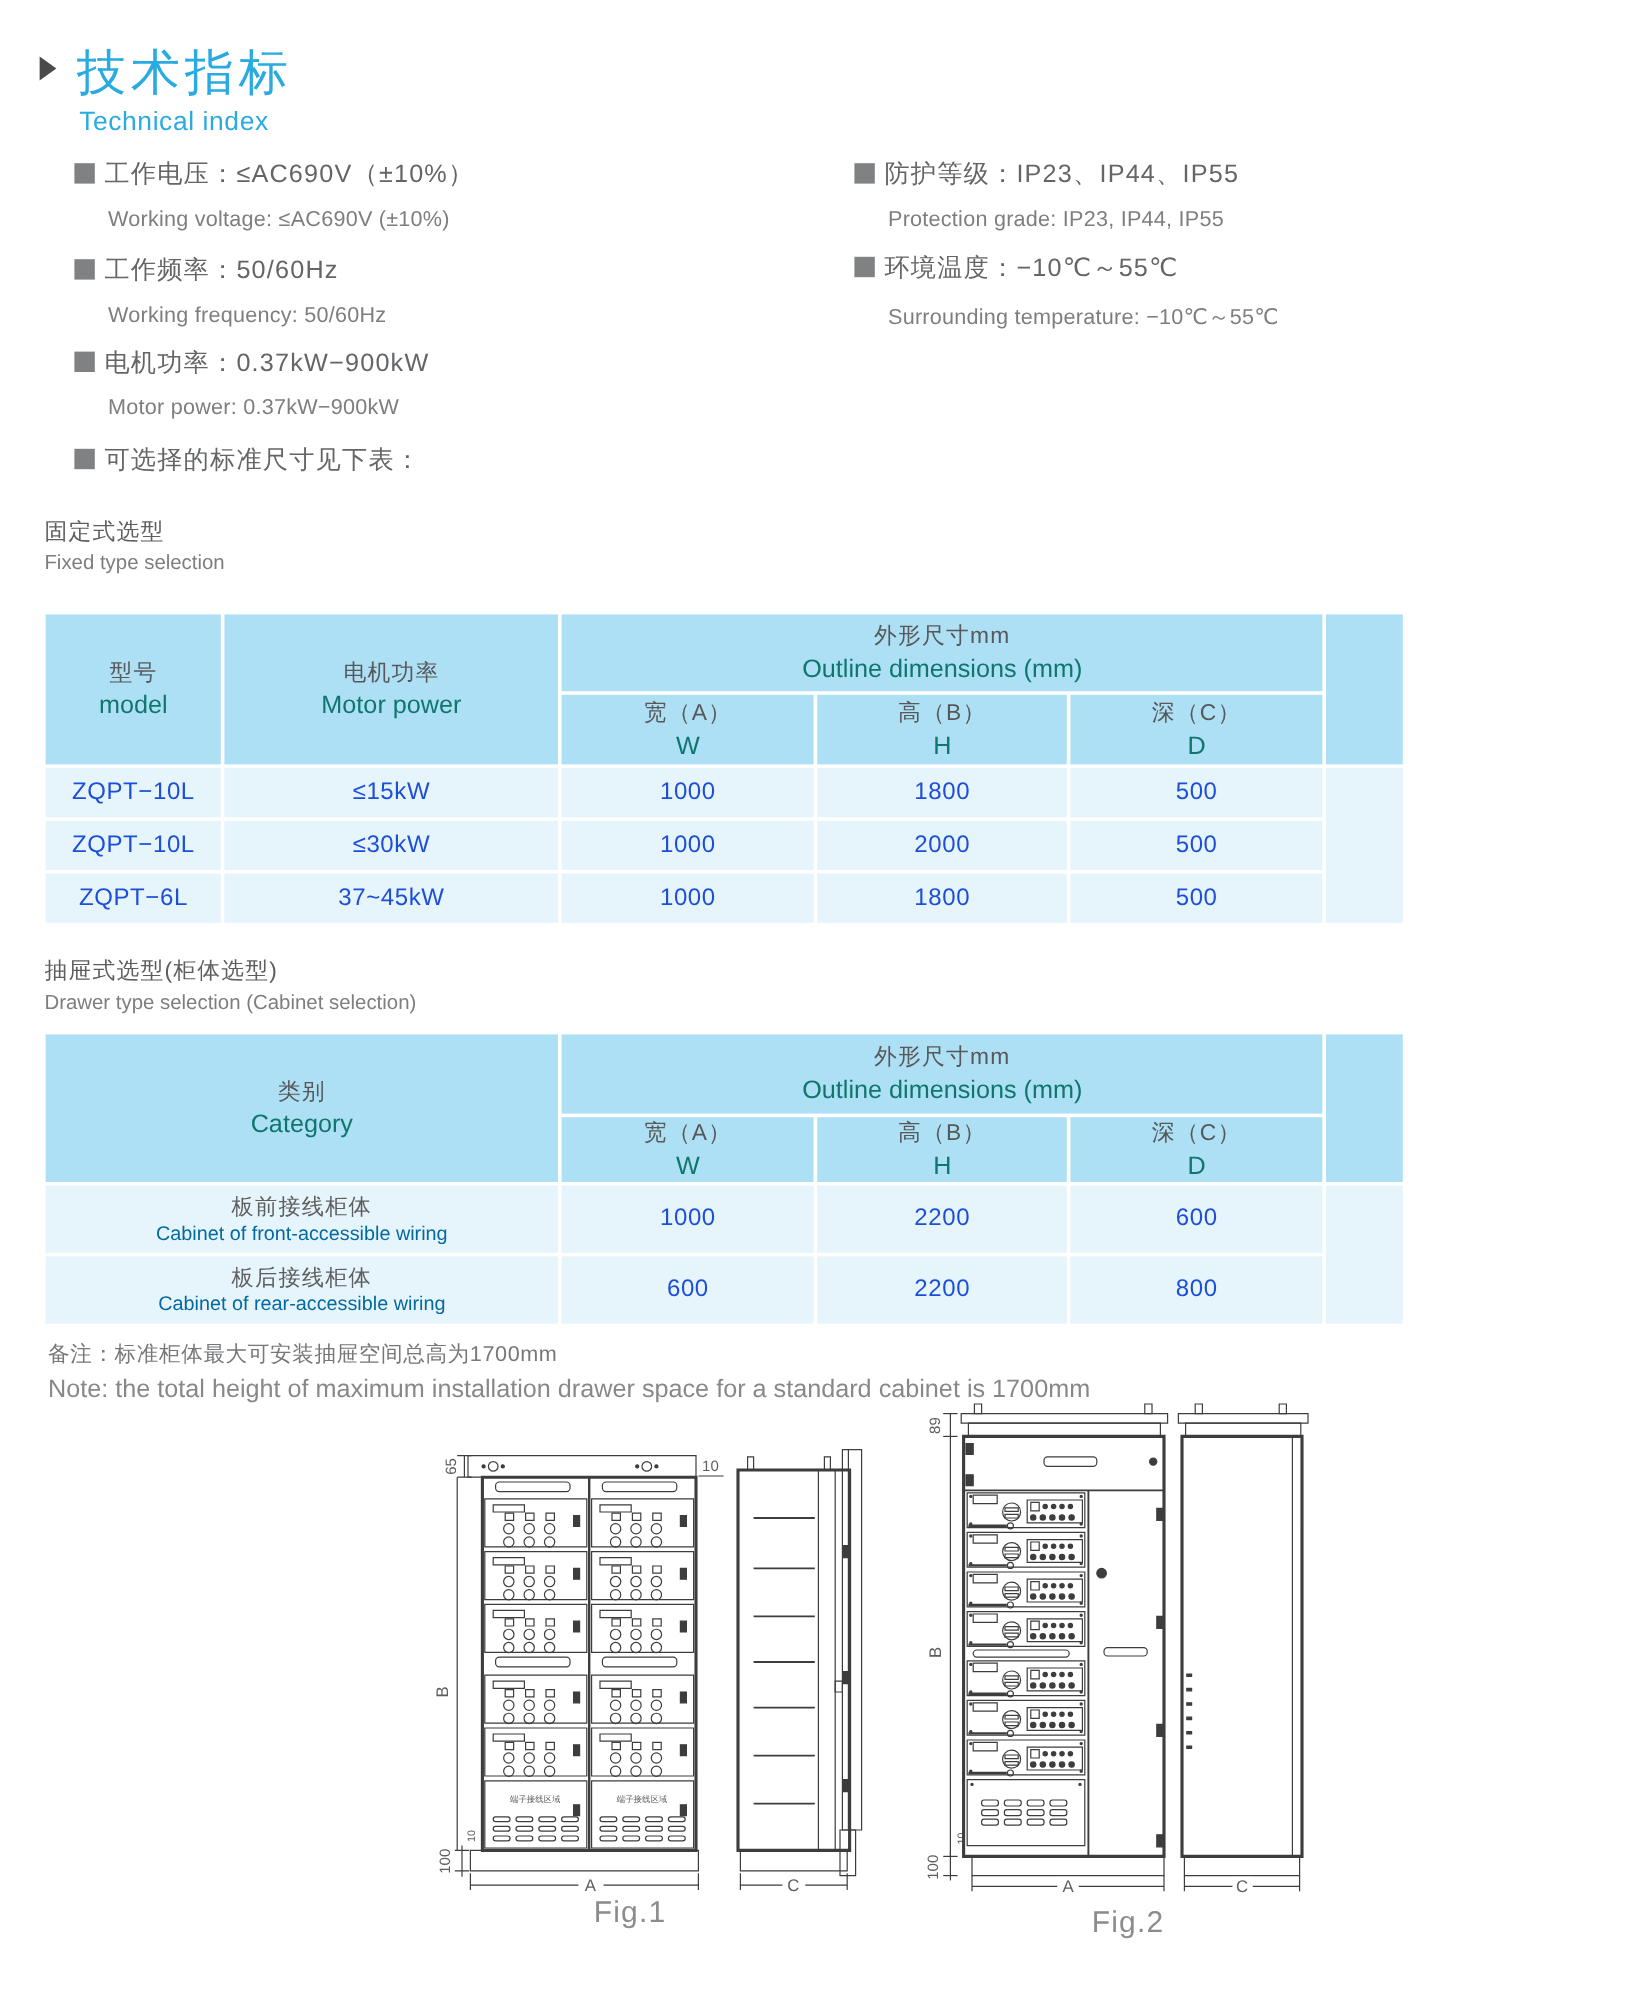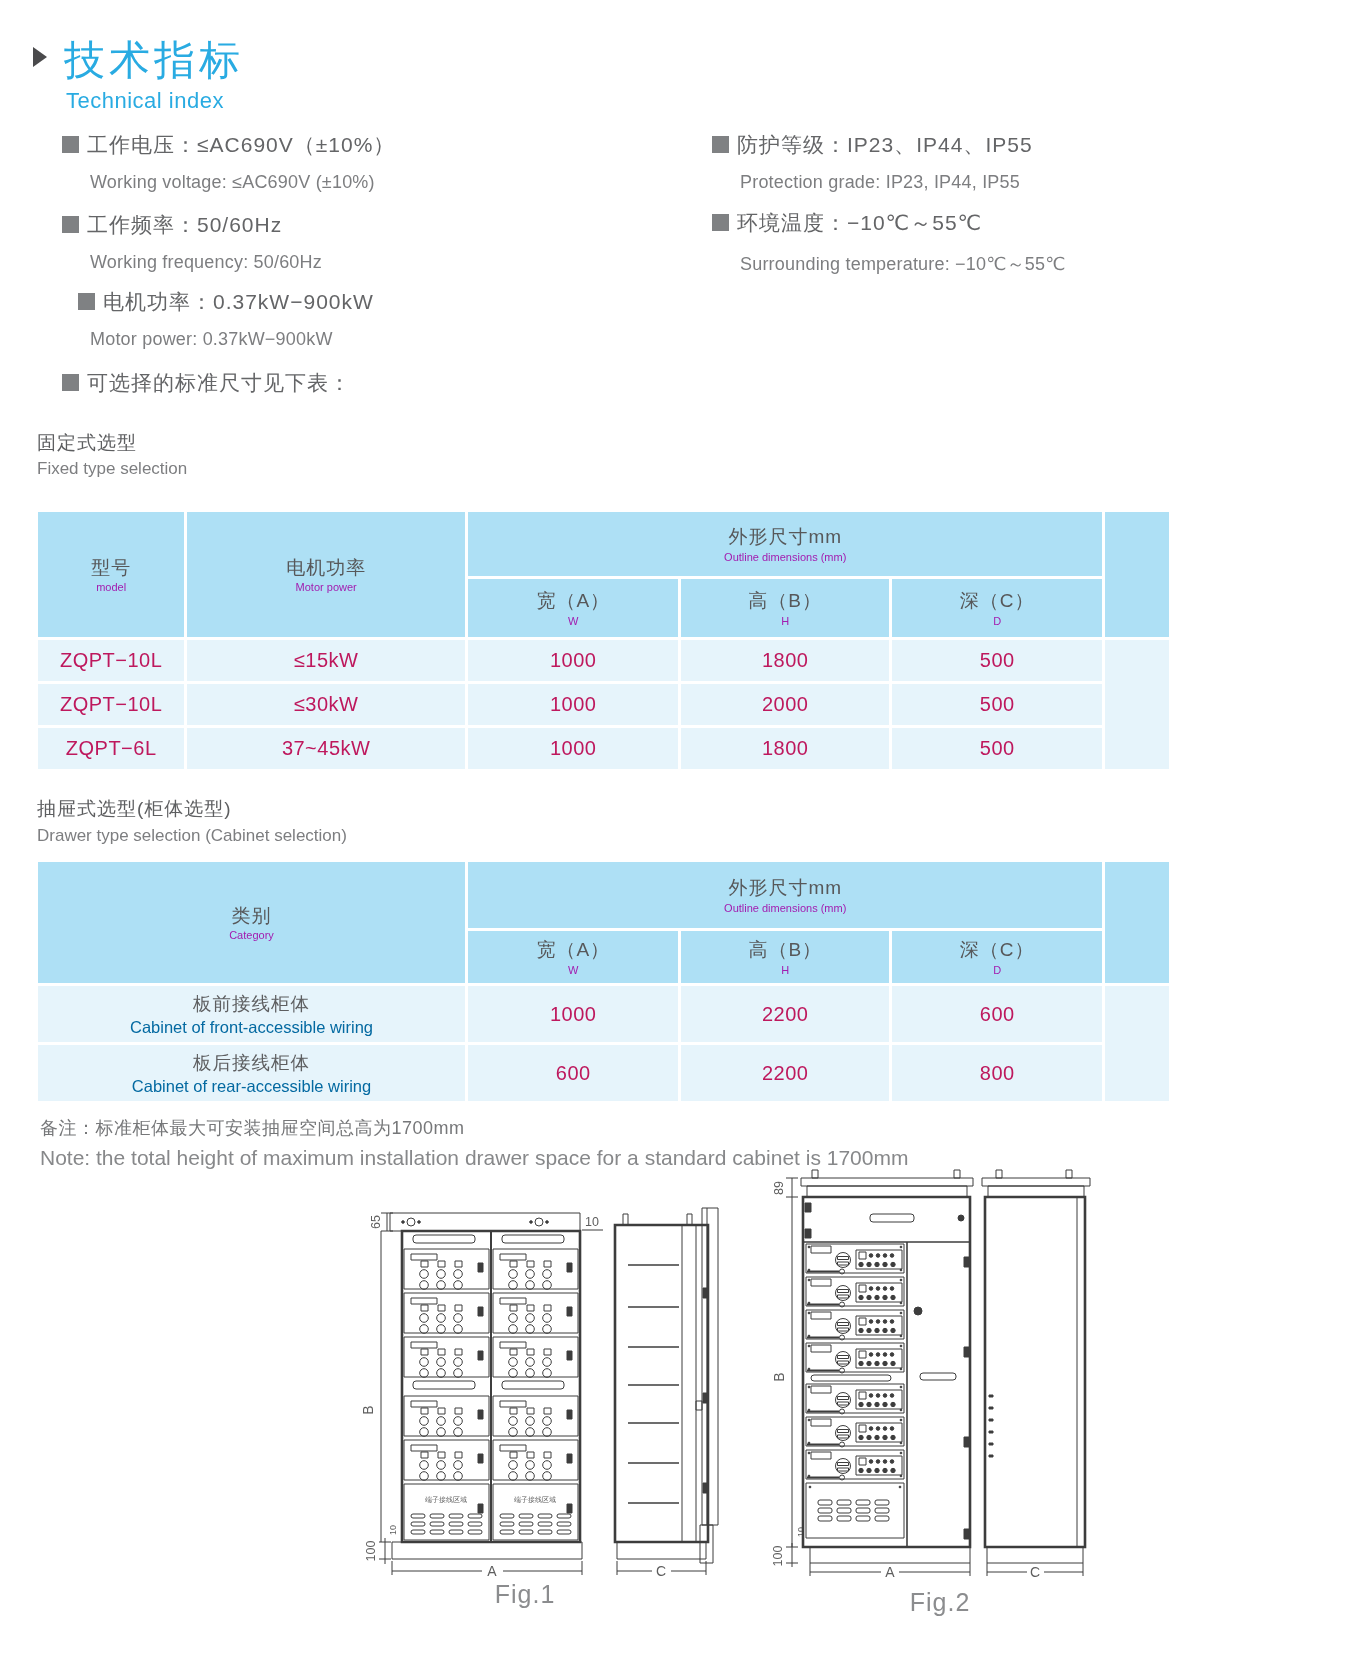--- a/index.html
+++ b/index.html
@@ -20,22 +20,22 @@
   
   .sec-zh{position:absolute;font-size:19px;color:#5d5e60;letter-spacing:1px;}
   .sec-en{position:absolute;font-size:17px;color:#7d7e80;}
 
   
   .spec-table{position:absolute;border-collapse:separate;border-spacing:3px;table-layout:fixed;}
   .spec-table th,.spec-table td{padding:0;text-align:center;vertical-align:middle;font-weight:normal;}
   .hd{background:#aee0f5;}
   .bd{background:#e6f4fb;}
   .th-zh{font-size:19px;color:#57585a;letter-spacing:1px;line-height:1.45;}
-  .th-en{font-size:11px;color:#a21caf;line-height:1.25;}
-  .td-num{font-size:20px;color:#be185d;letter-spacing:0.5px;}
+  .th-en{font-size:21px;color:#0f766e;line-height:1.25;}
+  .td-num{font-size:20px;color:#1d4ed8;letter-spacing:0.5px;}
   .td-zh{font-size:18.5px;color:#5d5e60;letter-spacing:1px;line-height:1.4;}
   .td-en{font-size:16.5px;color:#0369a1;line-height:1.25;}
 
   
   .note-zh{position:absolute;left:40px;top:1116px;font-size:18px;color:#767779;letter-spacing:0.5px;}
   .note-en{position:absolute;left:40px;top:1146px;font-size:21px;color:#87888a;}
 
   
   .fig{position:absolute;}
   .fig-caption{position:absolute;font-size:25px;color:#8b8c8e;letter-spacing:1px;text-align:center;}
@@ -47,21 +47,21 @@
 <div id="page">
 
   <div class="title-arrow"></div>
   <div class="page-title">技术指标</div>
   <div class="page-subtitle">Technical index</div>
 
   <div class="spec-zh" style="left:62px;top:131px;"><span class="sq"></span><span>工作电压：≤AC690V（±10%）</span></div>
   <div class="spec-en" style="left:90px;top:172px;">Working voltage: ≤AC690V (±10%)</div>
   <div class="spec-zh" style="left:62px;top:211px;"><span class="sq"></span><span>工作频率：50/60Hz</span></div>
   <div class="spec-en" style="left:90px;top:252px;">Working frequency: 50/60Hz</div>
-  <div class="spec-zh" style="left:62px;top:288px;margin-left:16px;"><span class="sq"></span><span>电机功率：0.37kW−900kW</span></div>
+  <div class="spec-zh" style="left:62px;top:288px;"><span class="sq"></span><span>电机功率：0.37kW−900kW</span></div>
   <div class="spec-en" style="left:90px;top:329px;">Motor power: 0.37kW−900kW</div>
   <div class="spec-zh" style="left:62px;top:369px;"><span class="sq"></span><span>可选择的标准尺寸见下表：</span></div>
 
   <div class="spec-zh" style="left:712px;top:131px;"><span class="sq"></span><span>防护等级：IP23、IP44、IP55</span></div>
   <div class="spec-en" style="left:740px;top:172px;">Protection grade: IP23, IP44, IP55</div>
   <div class="spec-zh" style="left:712px;top:209px;"><span class="sq"></span><span>环境温度：−10℃～55℃</span></div>
   <div class="spec-en" style="left:740px;top:252px;">Surrounding temperature: −10℃～55℃</div>
 
   <div class="sec-zh" style="left:37px;top:430px;">固定式选型</div>
   <div class="sec-en" style="left:37px;top:459px;">Fixed type selection</div>

